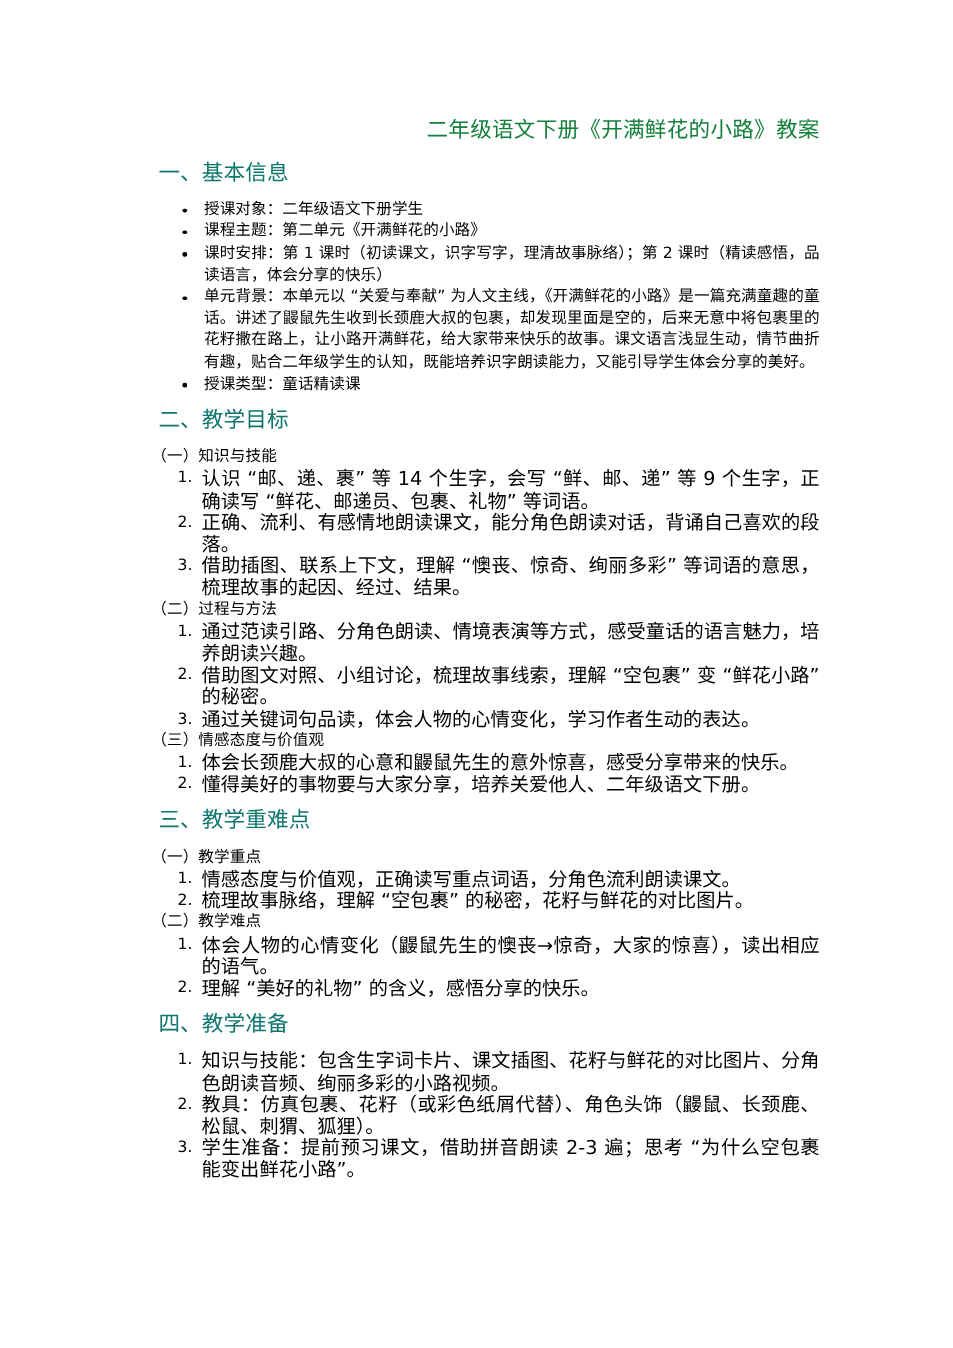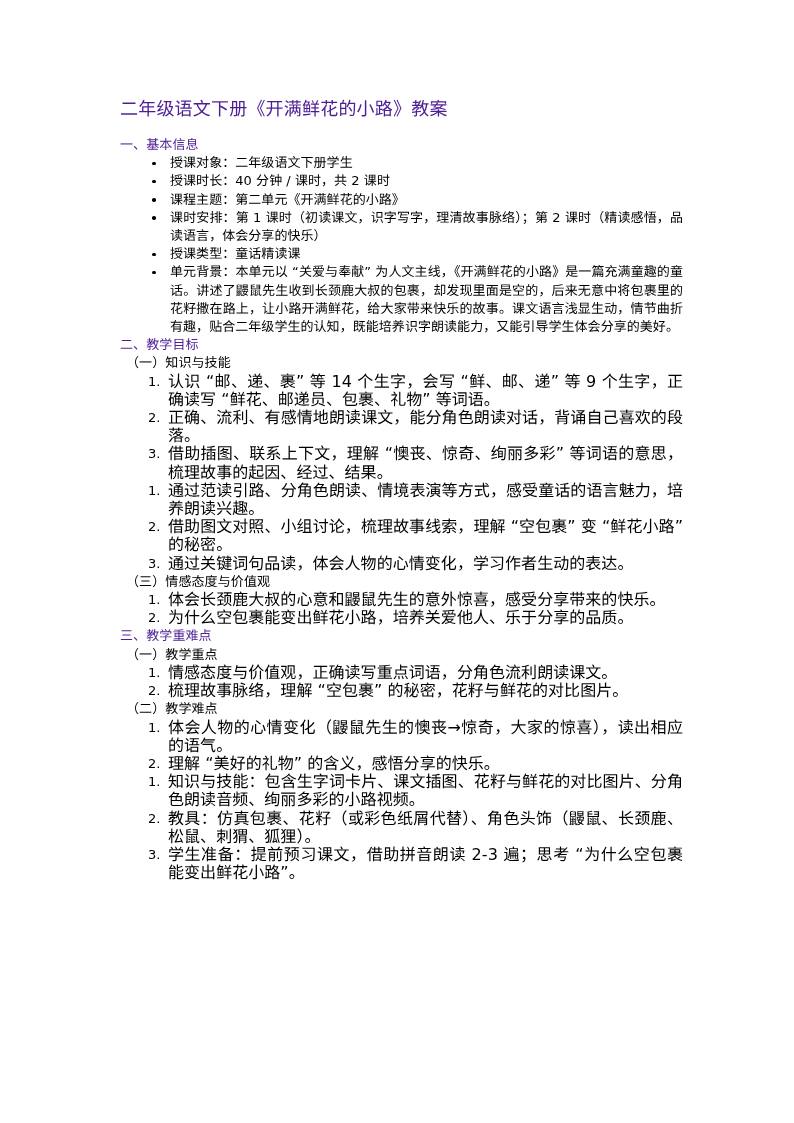--- a/index.html
+++ b/index.html
@@ -22,33 +22,33 @@
     box-sizing: border-box;
     padding: 96px 111px 0 120px;
     background: #ffffff;
   }
 
   
   .doc-title {
     font-size: 18px;
     line-height: 26px;
     font-weight: 400;
-    text-align: left;
+    text-align: right;
     margin: 0 0 14px 0;
     letter-spacing: 0.2px;
-    color: #4c1d95;
+    color: #15803d;
   }
 
   
   .sec-head {
-    font-size: 13px;
+    font-size: 18px;
     line-height: 18.2px;
-    margin: 0;
+    margin: 12px;
     padding: 0;
-    color: #4c1d95;
+    color: #0f766e;
     letter-spacing: 0.1px;
   }
 
   
   .sub-head {
     font-size: 13px;
     line-height: 18.2px;
     margin: 0;
     padding-left: 6px;
     color: #000;
@@ -120,62 +120,63 @@
 </head>
 <body>
 
 <div class="page">
 
   <h1 class="doc-title">二年级语文下册《开满鲜花的小路》教案</h1>
 
   <div class="sec-head">一、基本信息</div>
   <ul class="bullets">
     <li><span class="lbl">授课对象</span><span class="body-txt">：二年级语文下册学生</span></li>
-    <li><span class="lbl">授课时长</span><span class="body-txt">：40 分钟 / 课时，共 2 课时</span></li>
     <li><span class="lbl">课程主题</span><span class="body-txt">：第二单元《开满鲜花的小路》</span></li>
     <li><span class="lbl">课时安排</span><span class="body-txt">：第 1 课时（初读课文，识字写字，理清故事脉络）；第 2 课时（精读感悟，品读语言，体会分享的快乐）</span></li>
+    <li><span class="lbl">单元背景</span><span class="body-txt">：本单元以 “关爱与奉献” 为人文主线，《开满鲜花的小路》是一篇充满童趣的童话。讲述了鼹鼠先生收到长颈鹿大叔的包裹，却发现里面是空的，后来无意中将包裹里的花籽撒在路上，让小路开满鲜花，给大家带来快乐的故事。课文语言浅显生动，情节曲折有趣，贴合二年级学生的认知，既能培养识字朗读能力，又能引导学生体会分享的美好。</span></li>
     <li><span class="lbl">授课类型</span><span class="body-txt">：童话精读课</span></li>
-    <li><span class="lbl">单元背景</span><span class="body-txt">：本单元以 “关爱与奉献” 为人文主线，《开满鲜花的小路》是一篇充满童趣的童话。讲述了鼹鼠先生收到长颈鹿大叔的包裹，却发现里面是空的，后来无意中将包裹里的花籽撒在路上，让小路开满鲜花，给大家带来快乐的故事。课文语言浅显生动，情节曲折有趣，贴合二年级学生的认知，既能培养识字朗读能力，又能引导学生体会分享的美好。</span></li>
   </ul>
 
   <div class="sec-head">二、教学目标</div>
 
   <div class="sub-head">（一）知识与技能</div>
   <ol class="nums">
     <li>认识 “邮、递、裹” 等 14 个生字，会写 “鲜、邮、递” 等 9 个生字，正确读写 “鲜花、邮递员、包裹、礼物” 等词语。</li>
     <li>正确、流利、有感情地朗读课文，能分角色朗读对话，背诵自己喜欢的段落。</li>
     <li>借助插图、联系上下文，理解 “懊丧、惊奇、绚丽多彩” 等词语的意思，梳理故事的起因、经过、结果。</li>
   </ol>
 
+  <div class="sub-head">（二）过程与方法</div>
   <ol class="nums">
     <li>通过范读引路、分角色朗读、情境表演等方式，感受童话的语言魅力，培养朗读兴趣。</li>
     <li>借助图文对照、小组讨论，梳理故事线索，理解 “空包裹” 变 “鲜花小路” 的秘密。</li>
     <li>通过关键词句品读，体会人物的心情变化，学习作者生动的表达。</li>
   </ol>
 
   <div class="sub-head">（三）情感态度与价值观</div>
   <ol class="nums">
     <li>体会长颈鹿大叔的心意和鼹鼠先生的意外惊喜，感受分享带来的快乐。</li>
-    <li>为什么空包裹能变出鲜花小路，培养关爱他人、乐于分享的品质。</li>
+    <li>懂得美好的事物要与大家分享，培养关爱他人、二年级语文下册。</li>
   </ol>
 
   <div class="sec-head">三、教学重难点</div>
 
   <div class="sub-head">（一）教学重点</div>
   <ol class="nums">
     <li>情感态度与价值观，正确读写重点词语，分角色流利朗读课文。</li>
     <li>梳理故事脉络，理解 “空包裹” 的秘密，花籽与鲜花的对比图片。</li>
   </ol>
 
   <div class="sub-head">（二）教学难点</div>
   <ol class="nums">
     <li>体会人物的心情变化（鼹鼠先生的懊丧→惊奇，大家的惊喜），读出相应的语气。</li>
     <li>理解 “美好的礼物” 的含义，感悟分享的快乐。</li>
   </ol>
 
+  <div class="sec-head">四、教学准备</div>
   <ol class="nums">
     <li><span class="lbl">知识与技能</span><span class="body-txt">：包含生字词卡片、课文插图、花籽与鲜花的对比图片、分角色朗读音频、绚丽多彩的小路视频。</span></li>
     <li><span class="lbl">教具</span><span class="body-txt">：仿真包裹、花籽（或彩色纸屑代替）、角色头饰（鼹鼠、长颈鹿、松鼠、刺猬、狐狸）。</span></li>
     <li><span class="lbl">学生准备</span><span class="body-txt">：提前预习课文，借助拼音朗读 2-3 遍；思考 “为什么空包裹能变出鲜花小路”。</span></li>
   </ol>
 
 
 </div>
 
 </body></html>

